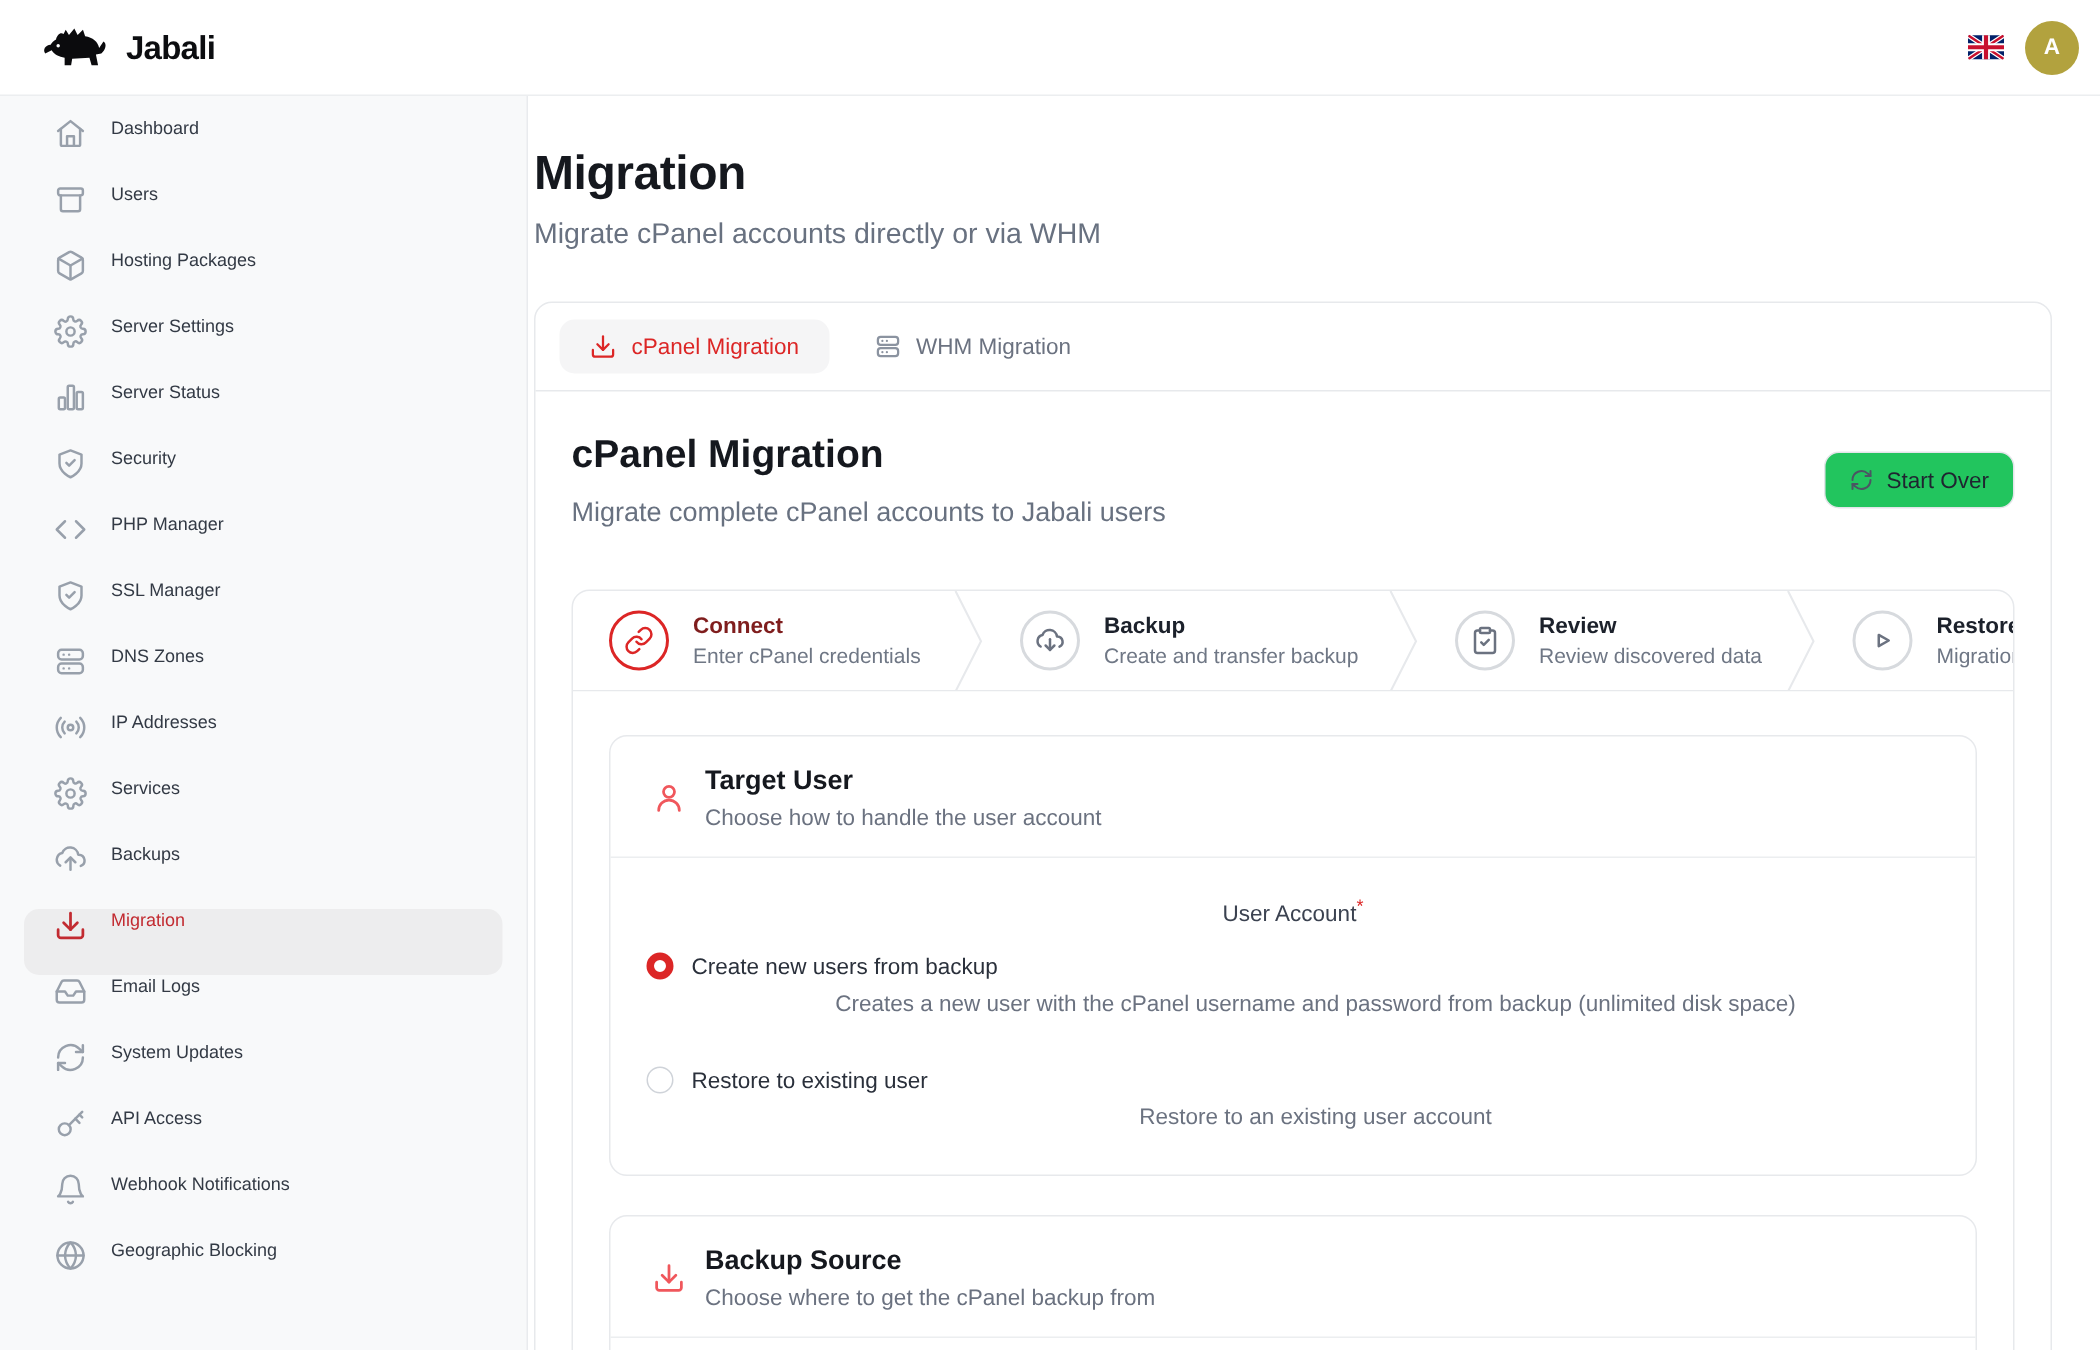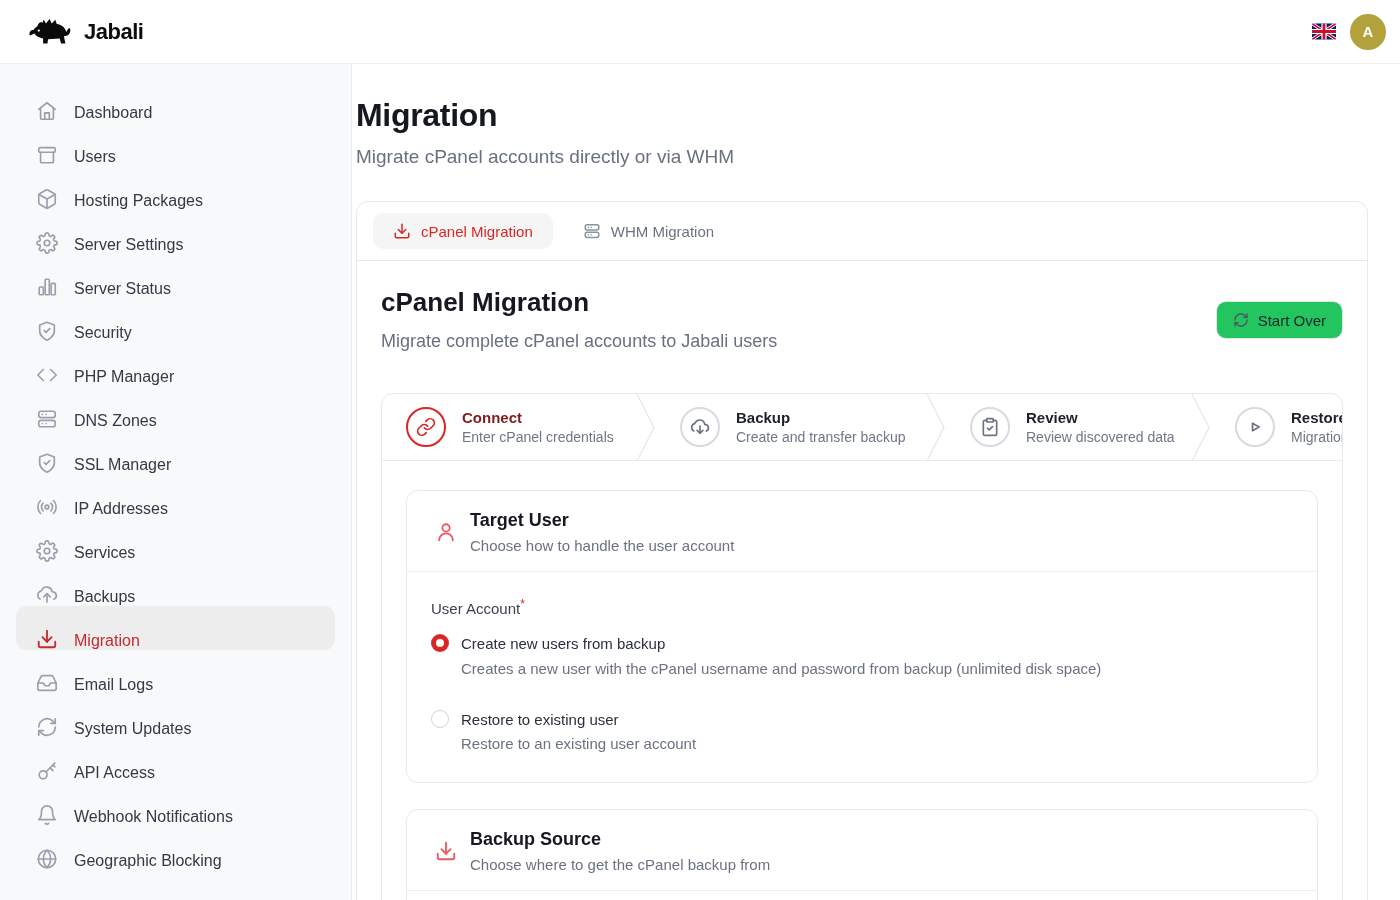--- a/index.html
+++ b/index.html
@@ -30,23 +30,23 @@
     color:#fff; font-size:15px; font-weight:700; cursor:pointer;
   }
 
   
   .sidebar {
     position:fixed; left:0; top:64px; bottom:0; width:352px;
     background:#f8f9fa; border-right:1px solid #e9ebee;
     padding:14px 16px; overflow:hidden; z-index:10;
   }
   .nav-item {
-    display:flex; align-items:flex-end; gap:16px;
+    display:flex; align-items:flex-start; gap:16px;
     height:44px; padding:0 14px 0 20px; border-radius:10px;
-    font-size:16px; color:#333a45; cursor:pointer; white-space:nowrap;
+    font-size:12px; color:#333a45; cursor:pointer; white-space:nowrap;
   }
   .nav-item .nico { width:22px; height:22px; color:#98a0ab; flex:0 0 22px; }
   .nav-item.active { background:#ededee; color:#c22b31; font-weight:500; }
   .nav-item.active .nico { color:#c22b31; }
 
   
   .main { margin-left:352px; width:1048px; padding:33px 32px 0 4px; }
   .page-title { font-size:32px; font-weight:800; letter-spacing:-0.3px; color:#15181e; }
   .page-subtitle { margin-top:12px; font-size:19px; color:#687180; }
 
@@ -106,21 +106,21 @@
 
   .section-card { border:1px solid #e7e9ec; border-radius:12px; background:#fff; }
   .section-head {
     display:flex; align-items:center; gap:13px;
     padding:19px 24px 17px 28px; border-bottom:1px solid #eceef0;
   }
   .section-head .hico { width:22px; height:22px; color:#f0575c; flex:0 0 22px; }
   .section-title { font-size:18px; font-weight:700; color:#15181e; }
   .section-sub { margin-top:6px; font-size:15px; color:#6b7280; }
 
-  .section-body { padding:25px 24px 30px 24px; }
+  .section-body { padding:25px 24px 30px 24px;text-align:center; }
   .field-label { font-size:15px; color:#3b4250; }
   .field-label sup { color:#dc2626; font-size:12px; }
 
   .option { margin-top:17px; }
   .option-row { display:flex; align-items:center; gap:12px; cursor:pointer; }
   .radio { width:18px; height:18px; border-radius:50%; background:#fff; flex:0 0 18px; }
   .radio.checked { border:5px solid #dc2626; }
   .radio.unchecked { border:1.5px solid #cfd3d9; }
   .option-label { font-size:15px; color:#2a303b; }
   .option-desc { margin:8px 0 0 30px; font-size:15px; color:#6b7280; }
@@ -296,29 +296,29 @@
     <span>Security</span>
   </div>
   <div class="nav-item">
     <svg class="ic thin nico">
         <use href="#i-code"></use>
       </svg>
     <span>PHP Manager</span>
   </div>
   <div class="nav-item">
     <svg class="ic thin nico">
+        <use href="#i-shield-check"></use>
+      </svg>
+    <span>SSL Manager</span>
+  </div>
+  <div class="nav-item">
+    <svg class="ic thin nico">
         <use href="#i-server-stack"></use>
       </svg>
     <span>DNS Zones</span>
-  </div>
-  <div class="nav-item">
-    <svg class="ic thin nico">
-        <use href="#i-shield-check"></use>
-      </svg>
-    <span>SSL Manager</span>
   </div>
   <div class="nav-item">
     <svg class="ic thin nico">
         <use href="#i-broadcast"></use>
       </svg>
     <span>IP Addresses</span>
   </div>
   <div class="nav-item">
     <svg class="ic thin nico">
         <use href="#i-gear"></use>

